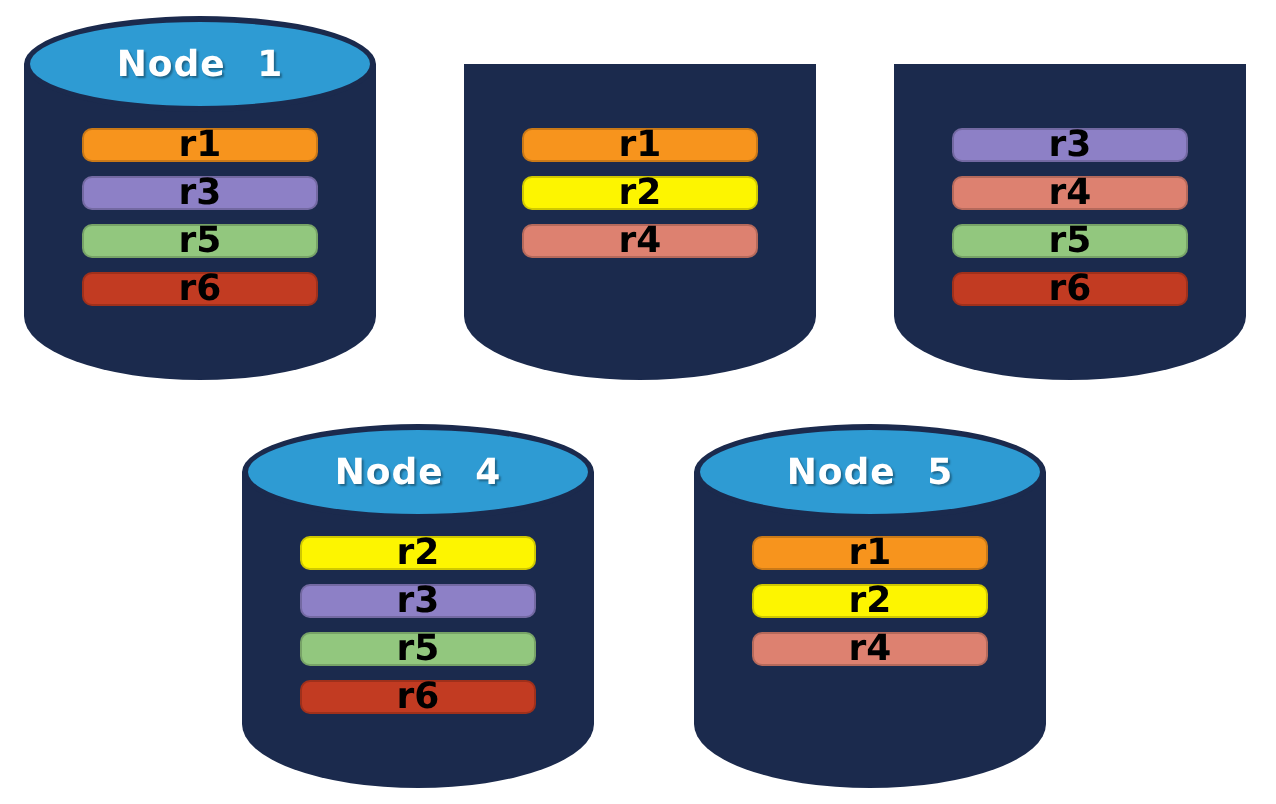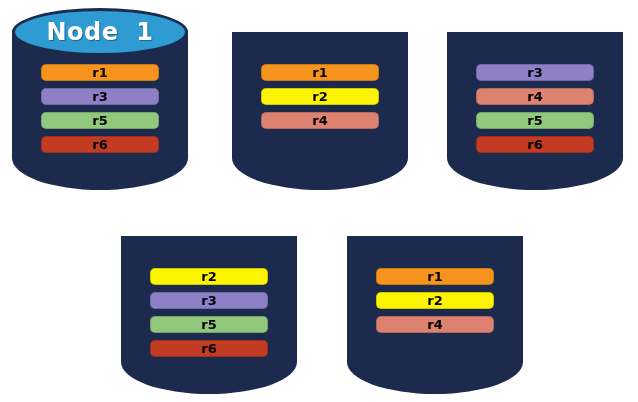--- a/index.html
+++ b/index.html
@@ -39,41 +39,41 @@
     position: absolute;
     left: 0; right: 0; top: 0;
     height: 48px;
     background: var(--cyl-top);
     border: 3px solid var(--cyl-body);
     border-radius: 50%;
     display: flex; align-items: center; justify-content: center;
   }
   .node-label {
     color: var(--label-text);
-    font-size: 24px;
+    font-size: 18px;
     font-weight: bold;
     word-spacing: 9px;
     letter-spacing: 0.5px;
     text-shadow: 1px 1px 1px rgba(0,0,0,0.35);
   }
   .bars {
     position: absolute;
     left: 0; right: 0; top: 56px;
     display: flex;
     flex-direction: column;
     align-items: center;
     gap: 7px;
   }
   .bar {
     width: 118px; height: 17px;
     border-radius: 5px;
     border: 1px solid rgba(0,0,0,0.18);
     display: flex; align-items: center; justify-content: center;
     color: var(--bar-text);
-    font-size: 13px;
+    font-size: 18px;
     font-weight: bold;
     line-height: 1;
   }
 </style>
 </head>
 <body>
 
 <div class="canvas">
 
   <div class="cylinder pos-n1">
@@ -109,24 +109,30 @@
   </div>
 
   <div class="cylinder pos-n4">
     <div class="cyl-body"></div>
     <div class="bars">
       <div class="bar" style="background-color: rgb(253, 245, 0);">r2</div>
       <div class="bar" style="background-color: rgb(141, 128, 198);">r3</div>
       <div class="bar" style="background-color: rgb(146, 199, 126);">r5</div>
       <div class="bar" style="background-color: rgb(194, 59, 34);">r6</div>
     </div>
+    <div class="cyl-top">
+      <span class="node-label">Node 4</span>
+    </div>
   </div>
 
   <div class="cylinder pos-n5">
     <div class="cyl-body"></div>
     <div class="bars">
       <div class="bar" style="background-color: rgb(247, 148, 29);">r1</div>
       <div class="bar" style="background-color: rgb(253, 245, 0);">r2</div>
       <div class="bar" style="background-color: rgb(221, 129, 112);">r4</div>
     </div>
+    <div class="cyl-top">
+      <span class="node-label">Node 5</span>
+    </div>
   </div>
 
 </div>
 
 </body></html>

